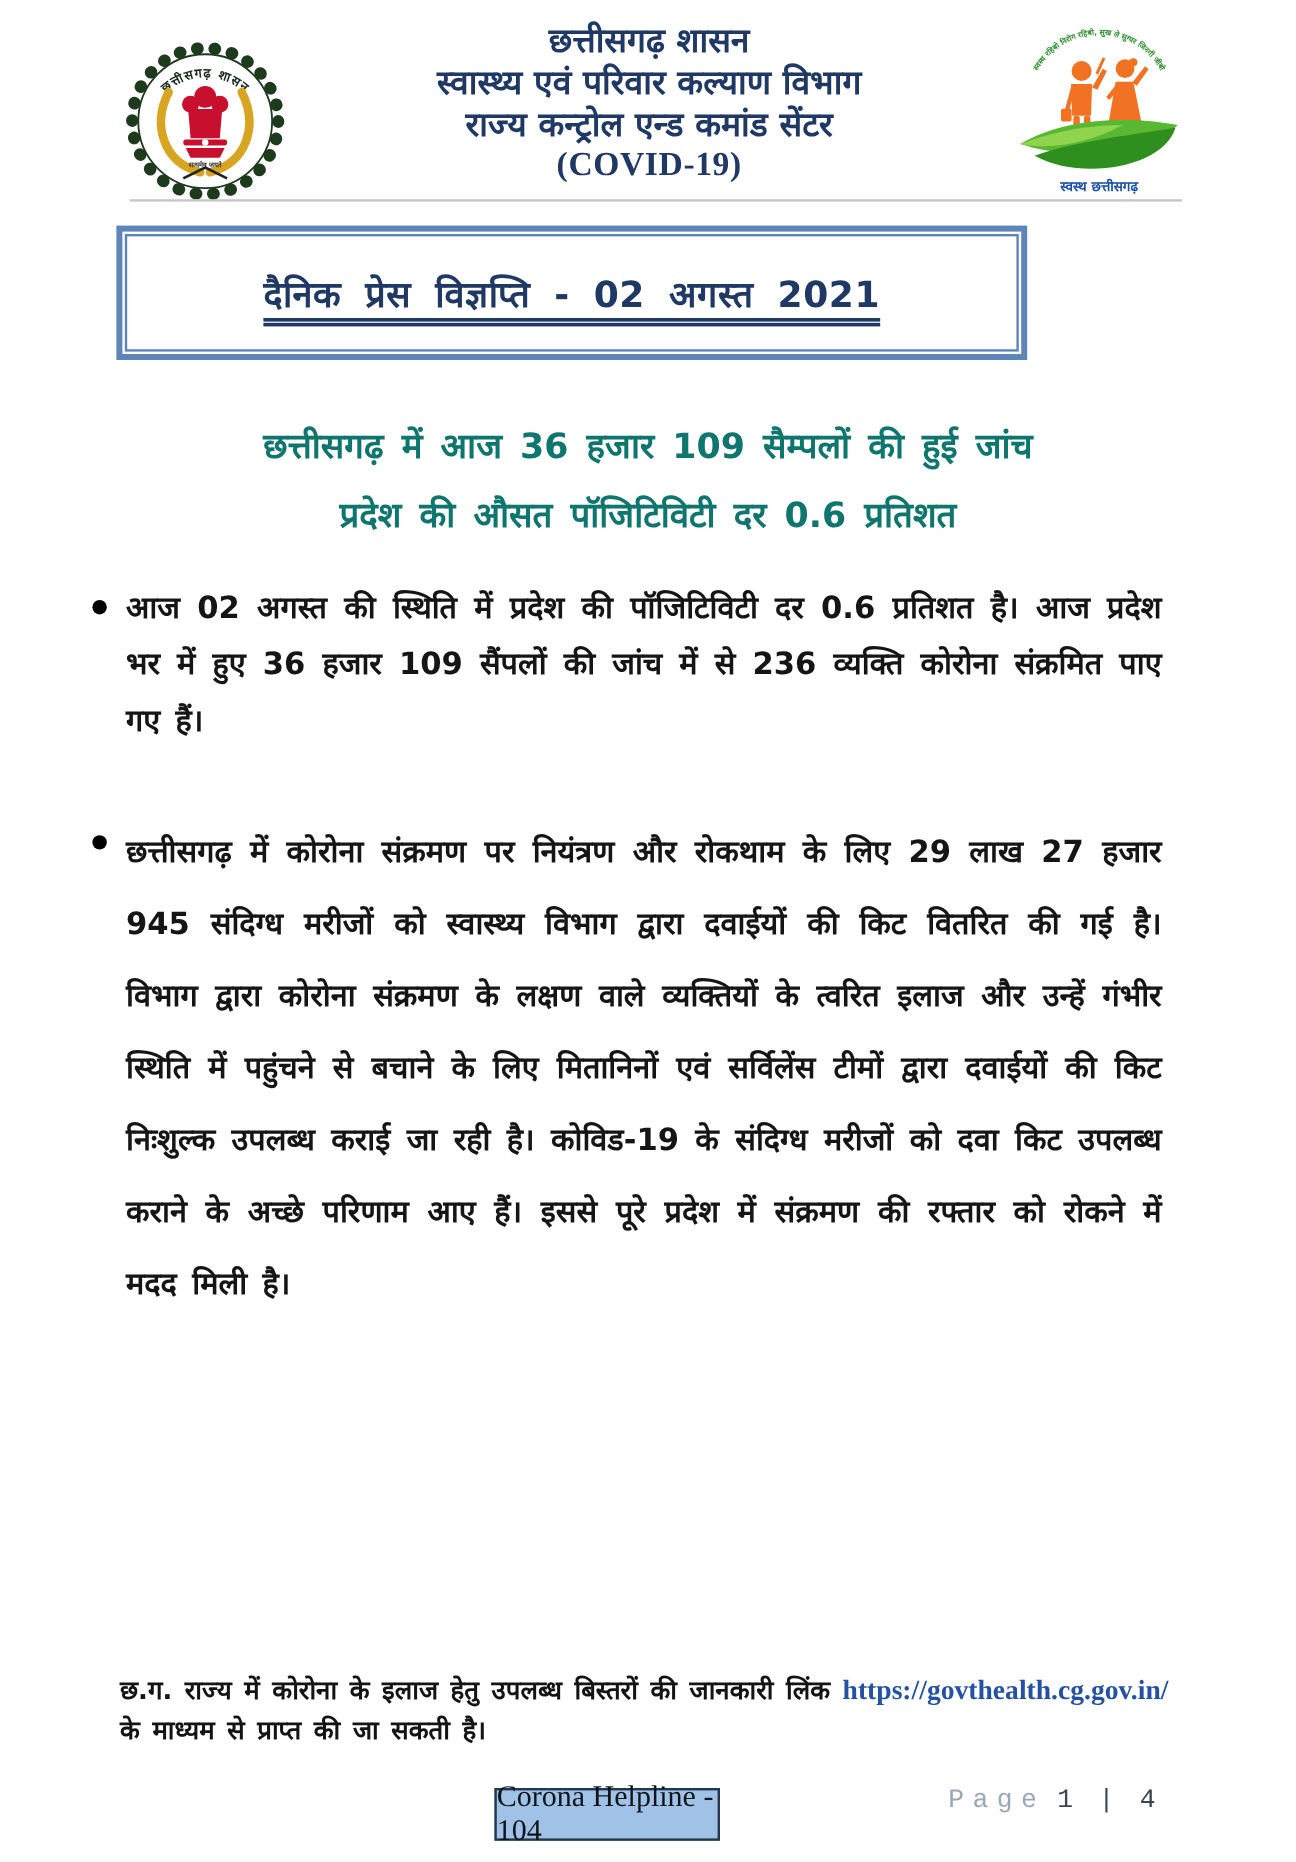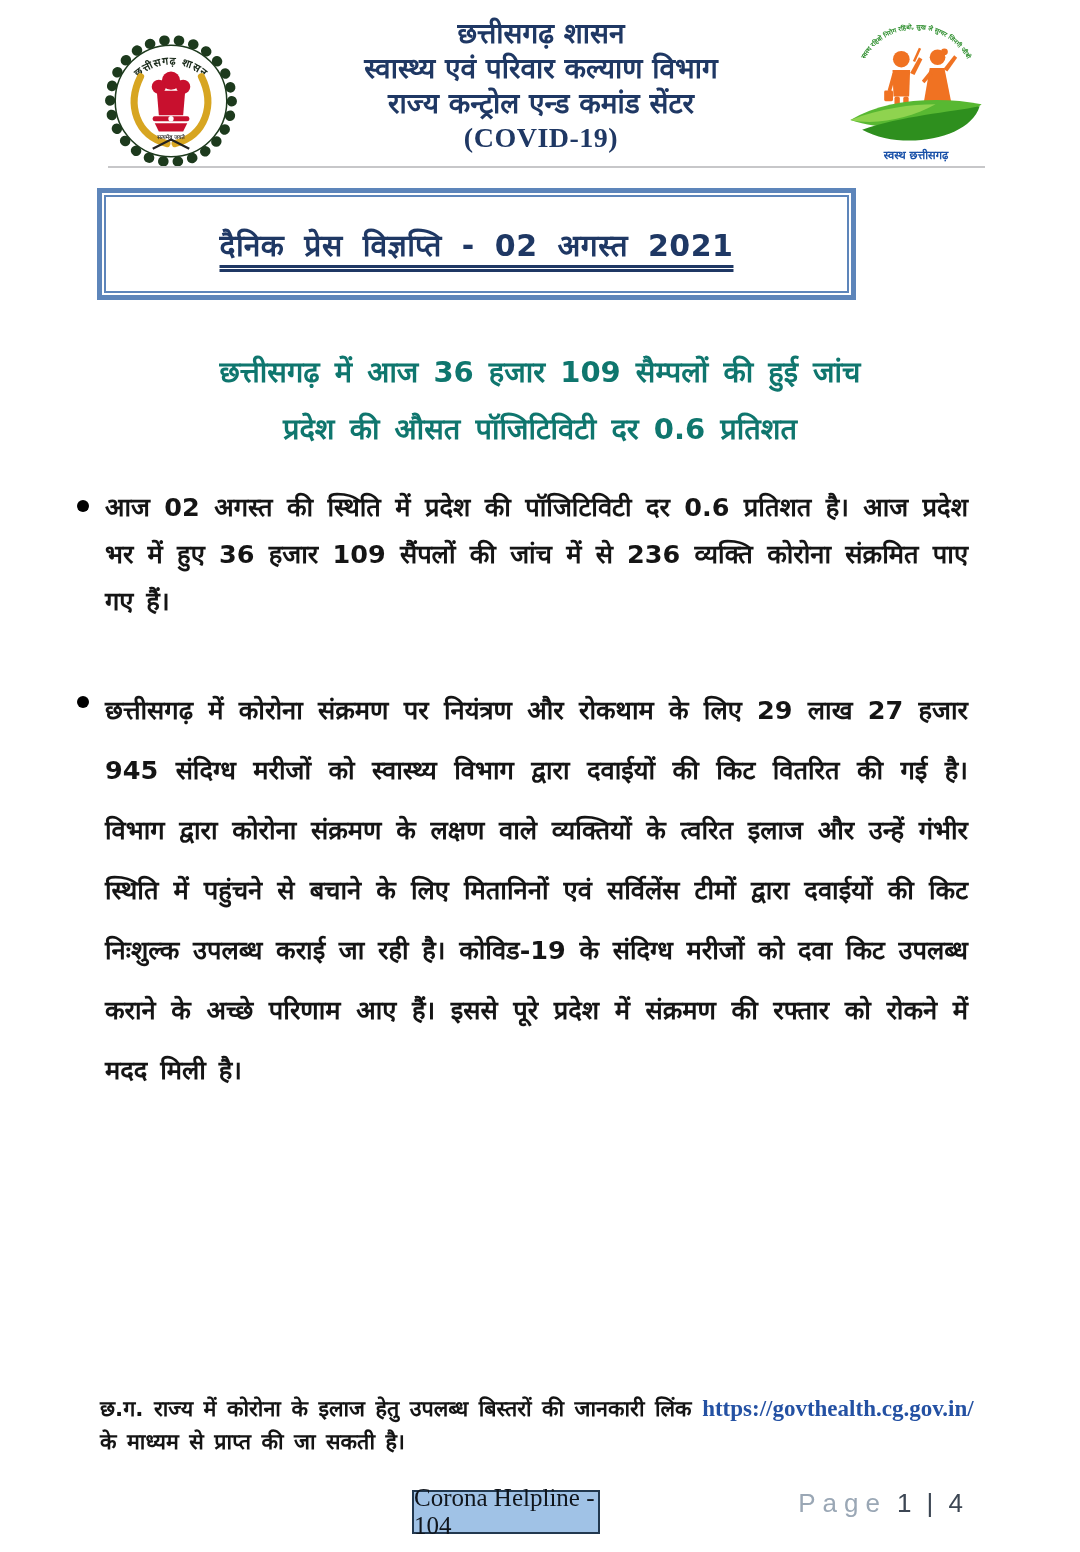--- a/index.html
+++ b/index.html
@@ -57,21 +57,21 @@
   .note { margin:0; }
   .doc-link { color:#2451a3; font-weight:bold; font-family:"Liberation Serif", serif;
               font-size:23px; text-decoration:none; }
   .footer-bottom { position:absolute; top:1488px; left:100px; right:95px; height:58px; }
   .helpline-box {
     position:absolute; left:300px; top:2px; width:188px; height:44px;
     background:#a0c2e6; border:2.5px solid #22384f;
     display:flex; align-items:center; justify-content:center;
     font-family:"Liberation Serif", serif; font-size:25px; color:#10151c;margin-left:12px;
   }
-  .page-indicator { position:absolute; right:18px; top:0; font-family:Liberation Sans, sans-serif; font-size:26px; }
+  .page-indicator { position:absolute; right:18px; top:0; font-family:Liberation Mono, monospace; font-size:22px; }
   .page-indicator .pg-label { color:#9aa7b5; letter-spacing:7px; margin-right:10px; }
   .page-indicator .pg-value { color:#3c4653; letter-spacing:4px; }
 </style>
 </head>
 <body>
 
 <div class="page">
 
   <div class="header">
     <div class="header-row">

